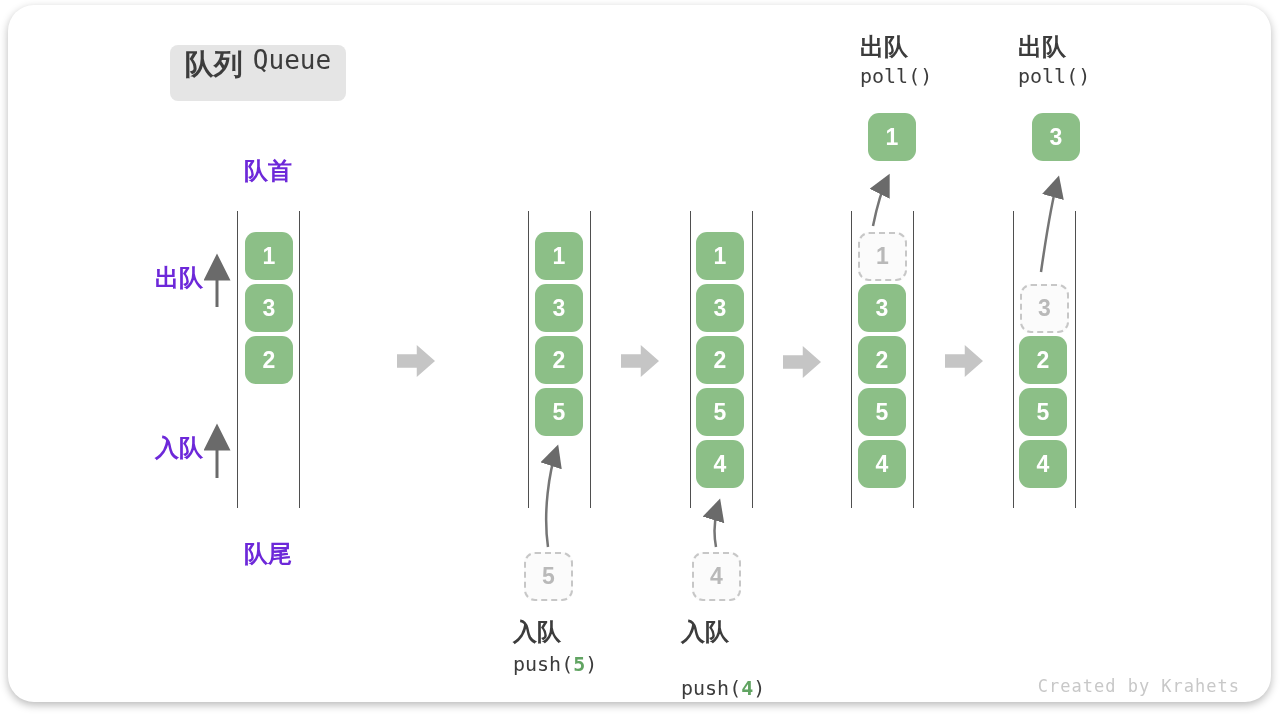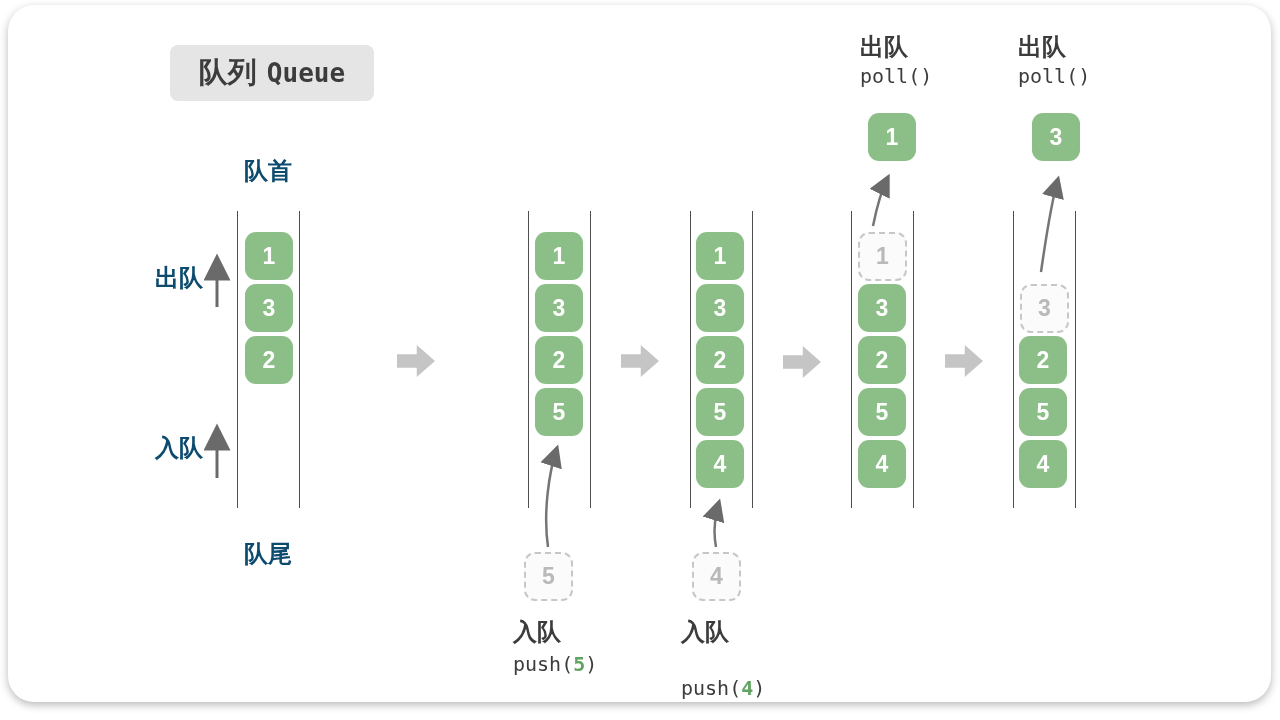--- a/index.html
+++ b/index.html
@@ -1,25 +1,25 @@
 <!DOCTYPE html>
 <html><head>
 <meta charset="utf-8">
 <style>
   html,body{margin:0;padding:0;background:#ffffff;}
   .canvas{position:relative;width:1280px;height:720px;overflow:hidden;
           font-family:"Liberation Sans","DejaVu Sans",sans-serif;color:#3C3C3C;}
   .card{position:absolute;left:8px;top:5px;width:1263px;height:697px;background:#ffffff;
         border-radius:26px;box-shadow:0 3px 9px rgba(0,0,0,0.28);}
   .mono{font-family:"DejaVu Sans Mono","Liberation Mono",monospace;}
-  .badge{position:absolute;left:170px;top:45px;width:204px;height:56px;background:#E5E5E5;
-         border-radius:8px;display:flex;align-items:center;justify-content:center;gap:10px;}
+  .badge{position:absolute;left:170px;top:45px;width:176px;height:56px;background:#E5E5E5;
+         border-radius:8px;display:flex;align-items:flex-start;justify-content:center;gap:10px;}
   .badge .zh{font-size:29px;font-weight:700;}
-  .badge .en{font-size:26px;font-weight:700;}
-  .cnlabel{position:absolute;font-size:24px;font-weight:700;color:#0c4a6e;white-space:nowrap;}
+  .badge .en{font-size:26px;font-weight:400;}
+  .cnlabel{position:absolute;font-size:24px;font-weight:700;color:#6d28d9;white-space:nowrap;}
   .oplabel{position:absolute;font-size:24px;font-weight:700;color:#3C3C3C;white-space:nowrap;}
   .opcode{position:absolute;font-size:20px;font-weight:500;color:#3C3C3C;white-space:nowrap;}
   .argnum{color:#61A462;font-weight:700;}
   .channel{position:absolute;top:211px;height:297px;border-left:1.5px solid #4F4F4F;
            border-right:1.5px solid #4F4F4F;}
   .qbox{position:absolute;width:48px;height:48px;border-radius:11px;background:#8CBF87;
         color:#FFFFFF;font-size:23px;font-weight:700;display:flex;align-items:center;
         justify-content:center;}
   .qbox.ghost{background:#FBFBFB;border:2px dashed #C7C7C7;color:#B9B9B9;width:45px;height:45px;}
   .barrow{position:absolute;width:38px;height:32px;background:#C5C5C5;
@@ -106,13 +106,14 @@
       </marker>
     </defs>
     <line x1="217" y1="307" x2="217" y2="258" stroke="#6A6A6A" stroke-width="3" marker-end="url(#ah)"></line>
     <line x1="217" y1="478" x2="217" y2="428" stroke="#6A6A6A" stroke-width="3" marker-end="url(#ah)"></line>
     <path d="M548,547 C543,512 549,472 557,448" fill="none" stroke="#757575" stroke-width="2.5" marker-end="url(#ah)"></path>
     <path d="M716,547 C713,531 715,515 719,502" fill="none" stroke="#757575" stroke-width="2.5" marker-end="url(#ah)"></path>
     <path d="M873,226 C877,206 881,191 888,177" fill="none" stroke="#757575" stroke-width="2.5" marker-end="url(#ah)"></path>
     <path d="M1041,272 C1046,237 1051,204 1058,179" fill="none" stroke="#757575" stroke-width="2.5" marker-end="url(#ah)"></path>
   </svg>
 
+  <div class="watermark mono">Created by Krahets</div>
 </div>
 
 </body></html>

